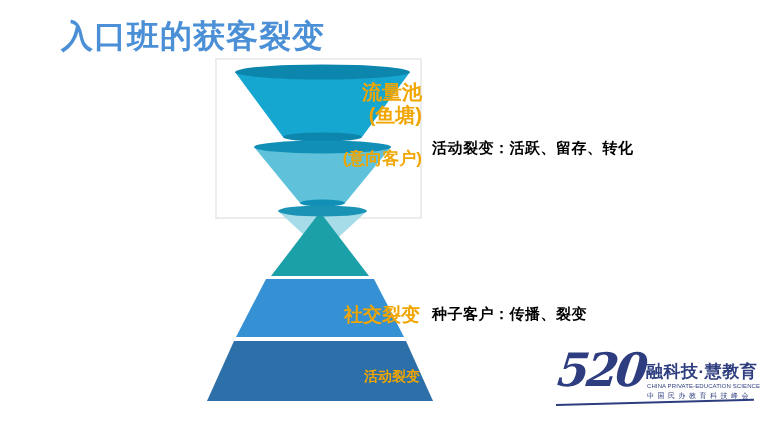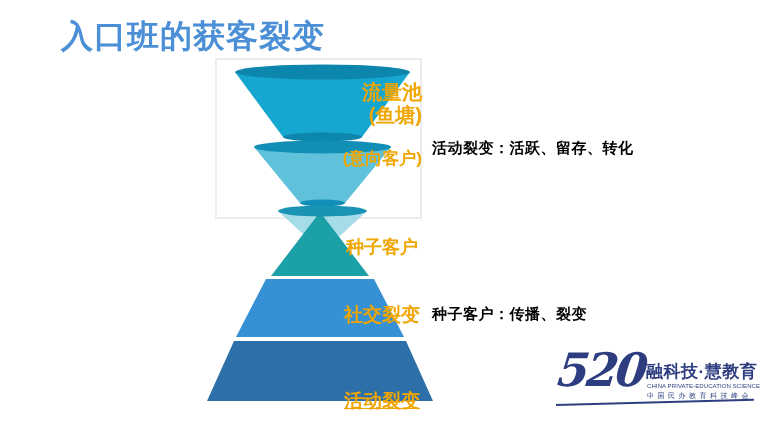--- a/index.html
+++ b/index.html
@@ -18,21 +18,21 @@
   }
   .diagram-svg { position:absolute; left:0; top:0; width:762px; height:424px; }
   .flabel {
     position:absolute; text-align:right; font-weight:bold; color:#f0a500;
     line-height:1.14; white-space:nowrap;
   }
   .flabel-1 { left:222px; top:81px;  width:200px; font-size:20px; line-height:23px; }
   .flabel-2 { left:222px; top:148px; width:200px; font-size:17px; line-height:21px; }
   .flabel-seed     { left:218px; top:237px; width:200px; font-size:18px; }
   .flabel-social   { left:220px; top:304px; width:200px; font-size:19px; }
-  .flabel-activity { left:220px; top:390px; width:200px; font-size:19px;text-decoration:underline; }
+  .flabel-activity { left:220px; top:369px; width:200px; font-size:14px; }
   .annotation {
     position:absolute; left:432px; font-size:15px; font-weight:bold; color:#000;
     letter-spacing:0.5px; white-space:nowrap;
   }
   .annotation-top { top:139px; }
   .annotation-bottom { top:305px; }
   .logo { position:absolute; left:550px; top:345px; width:212px; height:70px; color:#2e3d7f; }
   .logo-number {
     position:absolute; left:8px; top:2px;
     font-family:"DejaVu Serif","Liberation Serif",serif;
@@ -88,21 +88,20 @@
 
   <div class="flabel flabel-1">
     <div>流量池</div>
     <div>(鱼塘)</div>
   </div>
 
   <div class="flabel flabel-2">
     <div>(意向客户)</div>
   </div>
 
-  <div class="flabel flabel-seed">种子客户</div>
   <div class="flabel flabel-social">社交裂变</div>
   <div class="flabel flabel-activity">活动裂变</div>
 
   <div class="annotation annotation-top">活动裂变：活跃、留存、转化</div>
   <div class="annotation annotation-bottom">种子客户：传播、裂变</div>
 
   <div class="logo">
     <div class="logo-number">520</div>
     <div class="logo-swoosh"></div>
     <div class="logo-name">融科技·慧教育</div>

